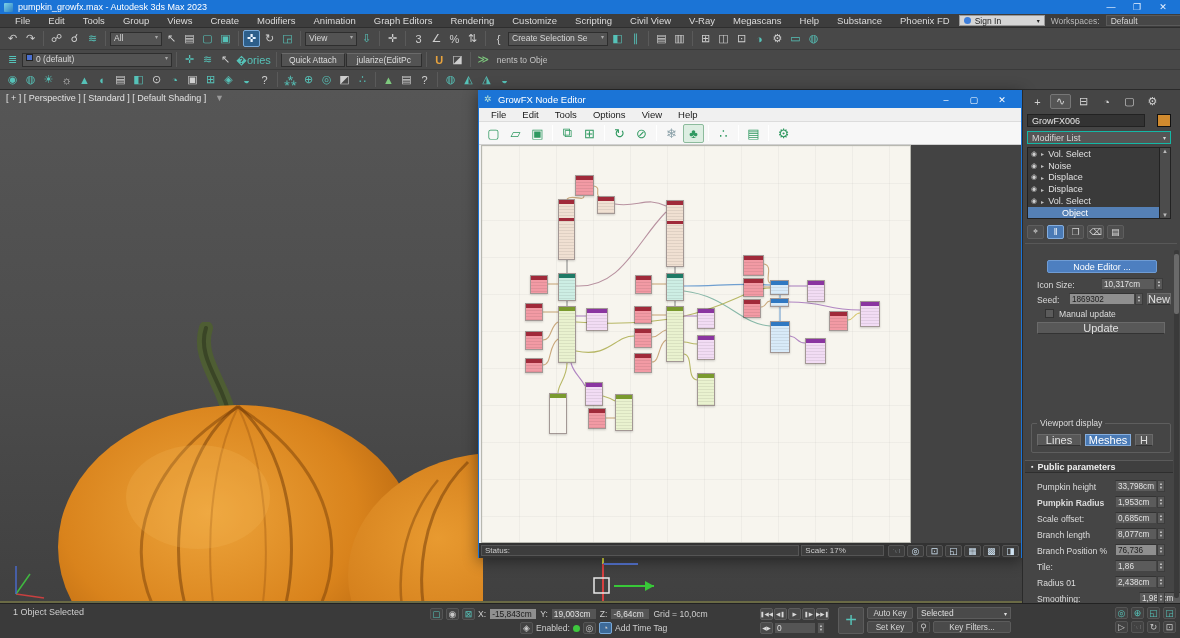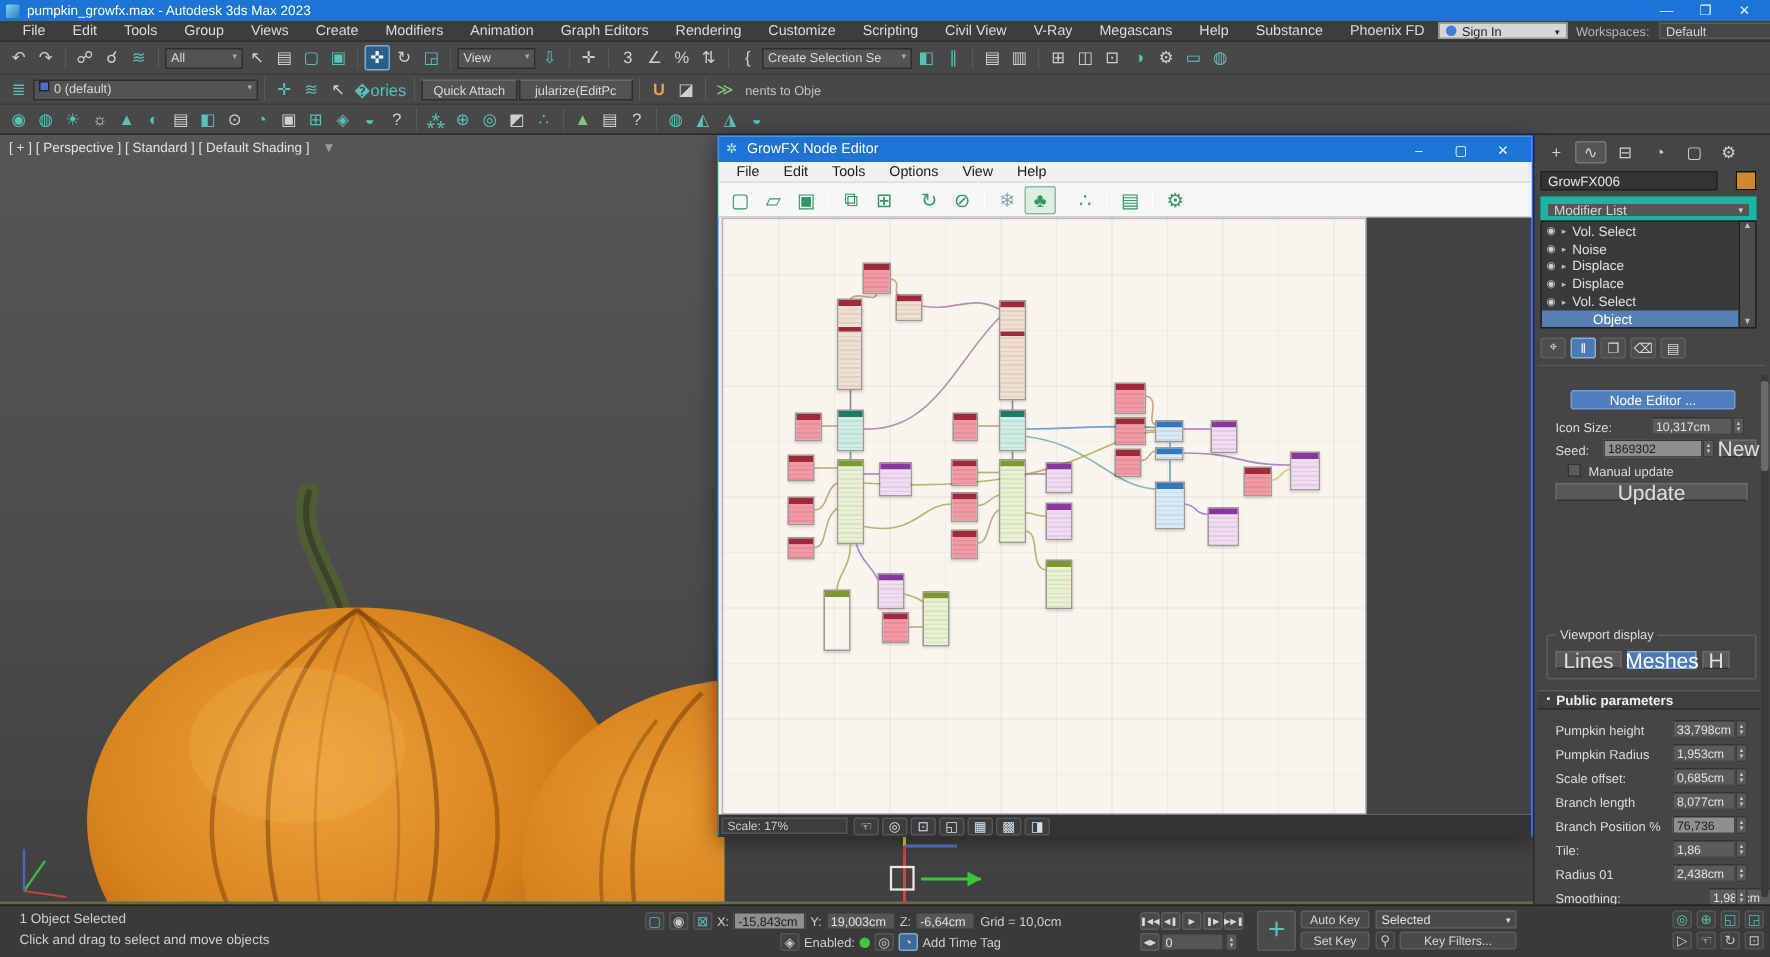--- a/index.html
+++ b/index.html
@@ -69,41 +69,41 @@
 .node.tex .hd{background:#7a9a2e}
 .node.tex .bd{background:linear-gradient(to right,#ececec 15%,#1a1a1a 40%,#111 60%,#e4e4e4 85%);background-image:none}
 .node .band{position:absolute;left:0;right:0;height:3px;background:#a02a3a}
 
 #cmdpanel{left:1022px;top:90px;width:158px;height:514px;background:#454545;border-left:1px solid #2a2a2a;font-size:9px}
 #cptabs{left:4px;top:4px;width:146px;height:15px;display:flex;gap:2px}
 #cptabs .ticon{width:21px;height:15px;font-size:11px;color:#d0d0d0}
 #cptabs .ticon.active{background:#555;border:1px solid #777}
 #objname{left:4px;top:24px;width:118px;height:13px;background:#333;border:1px solid #222;color:#e6e6e6;font-size:9px;display:flex;align-items:center;padding:0 4px}
 #objcolor{left:134px;top:24px;width:14px;height:13px;background:#d08a2e;border:1px solid #111}
-#modlist{left:4px;top:41px;width:144px;height:13px;background:#555;border:5px solid #14b8a6;display:flex;align-items:center;padding:4px 4px;font-size:9px}
+#modlist{left:4px;top:41px;width:144px;height:13px;background:#555;border:1px solid #14b8a6;display:flex;align-items:center;padding:4px 4px;font-size:9px}
 #modlist .arr{margin-left:auto;font-size:6px}
 #stack{left:4px;top:57px;width:144px;height:72px;background:#3a3a3a;border:1px solid #222;overflow:hidden}
 .srow{height:11.8px;display:flex;align-items:center;padding-left:3px;gap:4px;color:#e0e0e0;font-size:9px;white-space:nowrap}
 .srow .eye{font-size:7px;color:#cfcfcf}
 .srow .ar{font-size:6px;color:#bbb}
 .srow.sel{background:#5580b5;color:#fff;padding-left:34px}
 #stackscroll{left:136px;top:57px;width:12px;height:72px;background:#4c4c4c;border:1px solid #222;display:flex;flex-direction:column;justify-content:space-between;align-items:center;font-size:6px;color:#bbb}
 #stackbtns{left:4px;top:134px;width:144px;height:15px;display:flex;gap:3px;align-items:center}
 #stackbtns .ticon{width:17px;height:14px;font-size:9px;background:#4e4e4e;border:1px solid #5e5e5e;color:#d8d8d8}
 #stackbtns .ticon.active{background:#4a7ab5;border-color:#85aede;color:#fff}
 #cpdiv{left:2px;top:153px;width:152px;height:1px;background:#2e2e2e;border-bottom:1px solid #585858}
 #cpscroll{left:151px;top:160px;width:5px;height:348px;background:#3a3a3a;border-radius:2px}
 #cpscroll .th{position:absolute;left:0;width:5px;top:4px;height:60px;background:#6a6a6a;border-radius:2px}
 .cpbtn{background:#4d7fc0;border:1px solid #6f9cd4;border-radius:2px;color:#fff;font-size:9px;display:flex;align-items:center;justify-content:center}
 .plabel{position:absolute;color:#dcdcdc;font-size:8.6px;white-space:nowrap}
 .pfld{position:absolute;height:12px;background:#5b5b5b;border:1px solid #454545;border-top-color:#333;color:#e2e2e2;font-size:8.2px;display:flex;align-items:center;padding:0 2px;white-space:nowrap}
 .pfld.hl{background:#8f8f8f;color:#1c1c1c}
 .spin{position:absolute;width:8px;height:12px;background:#585858;border:1px solid #3c3c3c;display:flex;flex-direction:column;align-items:center;justify-content:center;color:#c8c8c8}
 .spin i{font-style:normal;font-size:4px;line-height:4px}
-.gbtn{position:absolute;height:12px;background:#585858;border:1px solid #6a6a6a;border-bottom-color:#333;color:#e0e0e0;font-size:14px;display:flex;align-items:center;justify-content:center}
+.gbtn{position:absolute;height:12px;background:#585858;border:1px solid #6a6a6a;border-bottom-color:#333;color:#e0e0e0;font-size:11px;display:flex;align-items:center;justify-content:center}
 .gbtn.bluebtn{background:#4a7ab5;border-color:#85aede;color:#fff}
 #vpgroup{left:8px;top:333px;width:140px;height:30px;border:1px solid #5e5e5e;border-radius:2px}
 #vpgrouplbl{left:14px;top:328px;background:#454545;padding:0 3px;font-size:8.6px;color:#dcdcdc}
 #pubbar{left:2px;top:370px;width:148px;height:13px;background:#3f3f3f;border-top:1px solid #5a5a5a;border-bottom:1px solid #2e2e2e;display:flex;align-items:center;padding:0 6px;font-weight:bold;color:#eee;font-size:9px;gap:4px}
 .chk{position:absolute;width:9px;height:9px;background:#5b5b5b;border:1px solid #333}
 
 #oliveline{left:0;top:601px;width:1022px;height:2px;background:#6a6a45}
 #statusbar{left:0;top:603px;width:1180px;height:35px;background:#3a3a3a;border-top:1px solid #222;display:flex}
 #mxlistener{width:165px;height:100%;display:flex;flex-direction:column;border-right:1px solid #222}
 #mxpink{height:15px;background:#ecd0d4;border:1px solid #888}
@@ -553,20 +553,21 @@
         <div class="hd"></div>
         <div class="bd"></div>
       </div>
       <div class="node lime" style="left: 133px; top: 248px; width: 18px; height: 37px;">
         <div class="hd"></div>
         <div class="bd"></div>
       </div>
     </div>
   <div class="abs" id="negray"></div>
   <div class="abs" id="nestatus">
+    <div class="fldl" style="width:324px">Status:</div>
     <div class="fldl" style="width:84px">Scale: 17%</div>
     <div id="nestatus-icons" style="display:flex;gap:2px;margin-left:2px">
         <div class="ticon">☜</div>
         <div class="ticon">◎</div>
         <div class="ticon">⊡</div>
         <div class="ticon">◱</div>
         <div class="ticon">▦</div>
         <div class="ticon">▩</div>
         <div class="ticon">◨</div>
       </div>
@@ -662,21 +663,21 @@
     <span style="font-size:7px">▪</span>
       <span>Public parameters</span>
   </div>
   <div id="paramhost">
       <div class="plabel" style="left: 14px; top: 392px;">Pumpkin height</div>
       <div class="pfld" style="left: 92px; top: 390px; width: 42px;">33,798cm</div>
       <div class="spin" style="left: 134px; top: 390px;">
         <i>▲</i>
         <i>▼</i>
       </div>
-      <div class="plabel" style="left: 14px; top: 408px;">Pumpkin Radius</div>
+      <div class="plabel" style="left: 14px; top: 408px; font-weight: bold;">Pumpkin Radius</div>
       <div class="pfld" style="left: 92px; top: 406px; width: 42px;">1,953cm</div>
       <div class="spin" style="left: 134px; top: 406px;">
         <i>▲</i>
         <i>▼</i>
       </div>
       <div class="plabel" style="left: 14px; top: 424px;">Scale offset:</div>
       <div class="pfld" style="left: 92px; top: 422px; width: 42px;">0,685cm</div>
       <div class="spin" style="left: 134px; top: 422px;">
         <i>▲</i>
         <i>▼</i>
@@ -718,21 +719,20 @@
   <div class="abs" id="cpscroll">
       <div class="th"></div>
     </div>
 </div>
 
 <div class="abs" id="oliveline"></div>
 
 <div class="abs" id="statusbar">
   <div id="sbtexts">
     <div class="l">1 Object Selected</div>
-    <div class="l">Click and drag to select and move objects</div>
   </div>
   <div id="sbcoords">
     <div class="r">
       <span class="sbicon teal">▢</span>
       <span class="sbicon">◉</span>
       <span class="sbicon teal">⊠</span>
       <span class="sblbl">X:</span>
       <span class="sbfld hl" style="width:48px">-15,843cm</span>
       <span class="sblbl">Y:</span>
       <span class="sbfld" style="width:46px">19,003cm</span>

